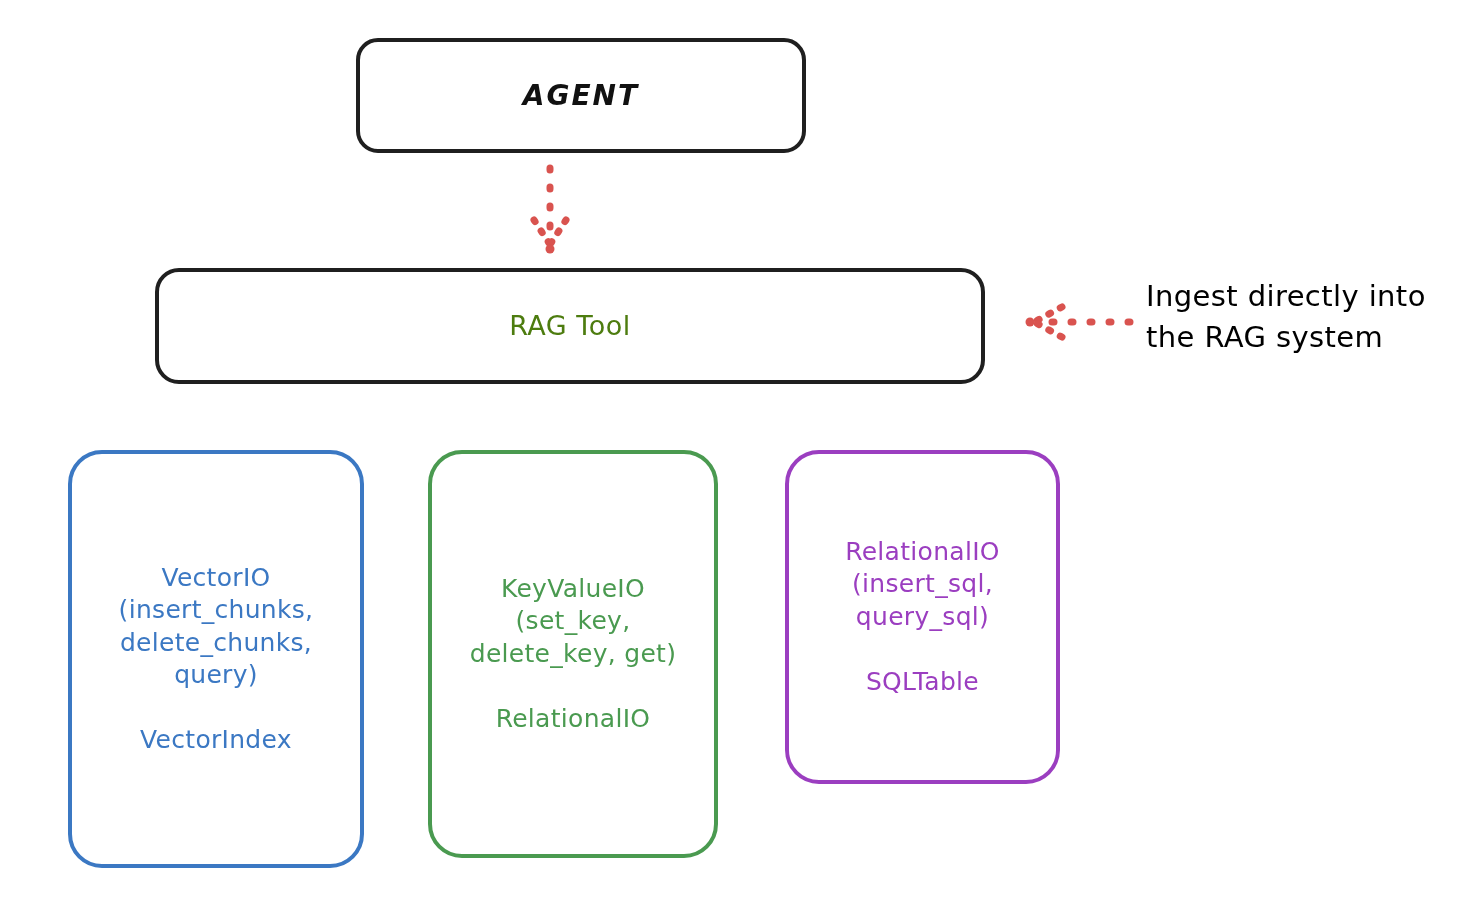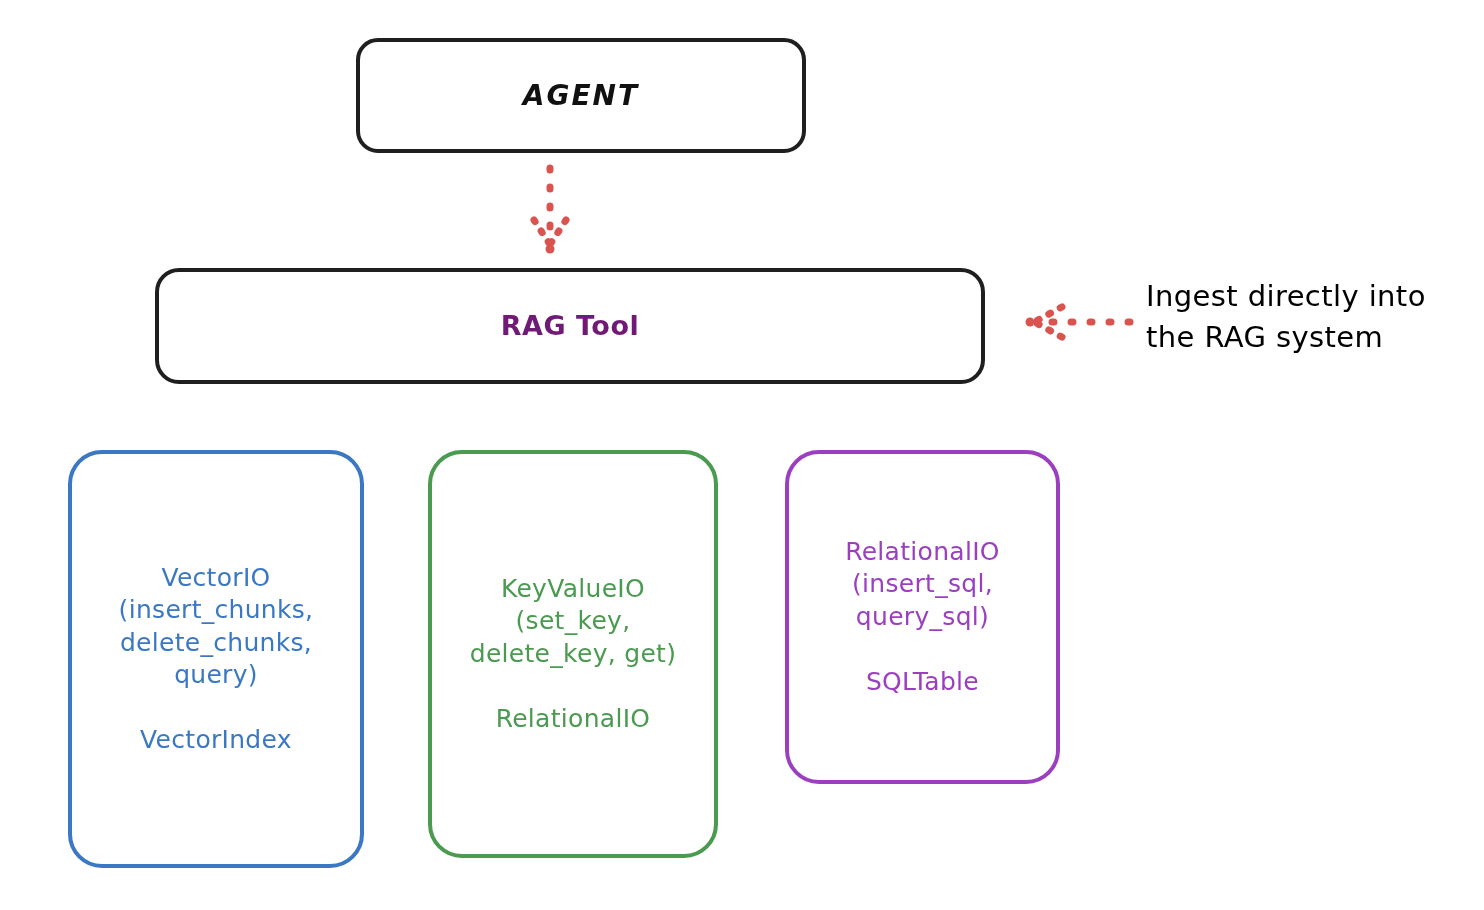--- a/index.html
+++ b/index.html
@@ -59,23 +59,22 @@
   #rag-tool-node {
     left: 155px;
     top: 268px;
     width: 830px;
     height: 116px;
     border: 4px solid #1f1f1f;
     border-radius: 24px;
   }
   #rag-tool-node .label {
     font-size: 27px;
-    color: #701a75;
+    color: #4d7c0f;
     letter-spacing: 0.5px;
-    font-weight: bold;
   }
 
   
   .provider {
     border-width: 4px;
     border-style: solid;
     border-radius: 34px;
     padding: 0 22px;
   }
   .provider .label {

